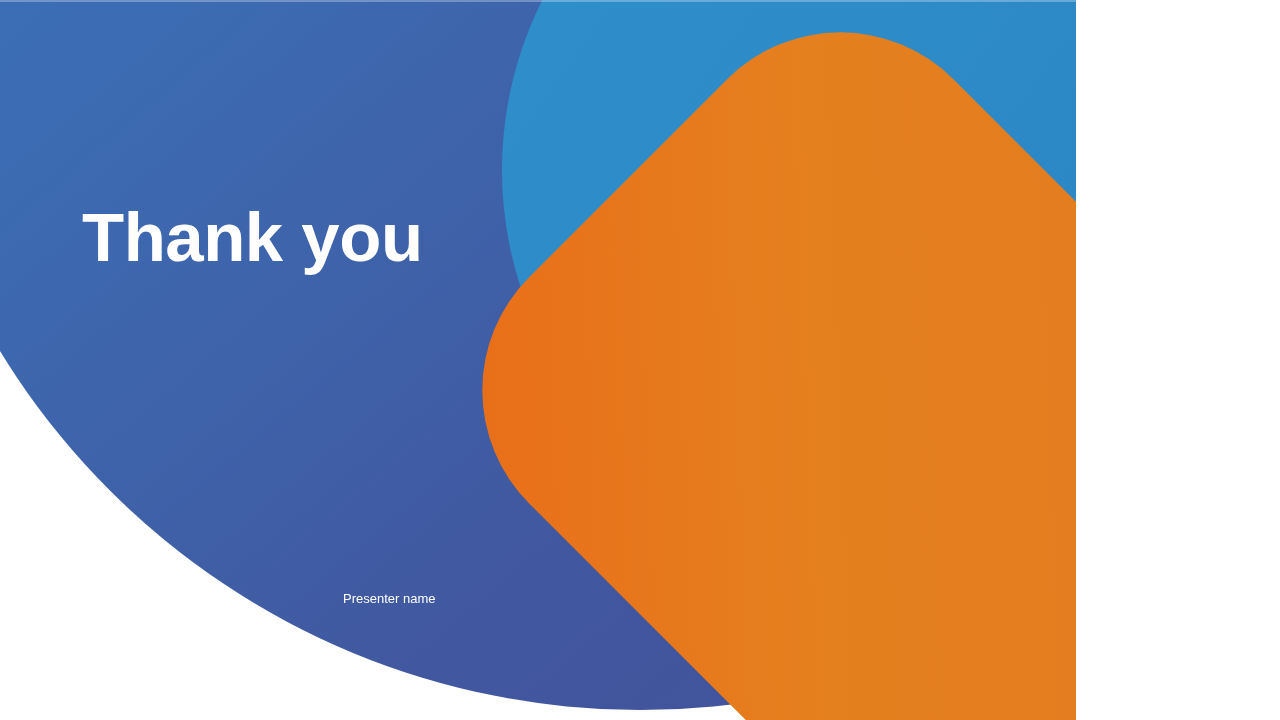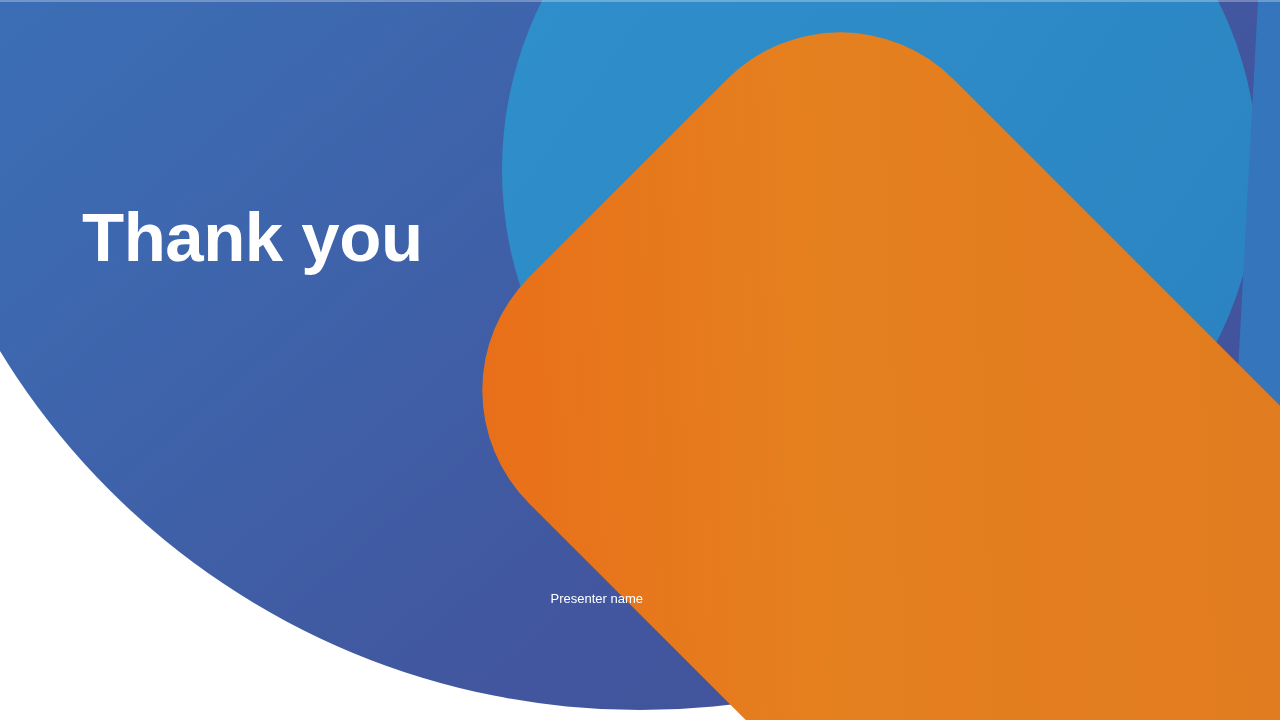--- a/index.html
+++ b/index.html
@@ -2,21 +2,21 @@
 <html><head>
 <meta charset="utf-8">
 <style>
   html, body {
     margin: 0;
     padding: 0;
     background: #ffffff;
   }
   #slide {
     position: relative;
-    width: 1280px;
+    width: 1076px;
     height: 720px;
     overflow: hidden;
     background: #d946ef;
     font-family: "Liberation Sans", sans-serif;
   }
   #bg-svg {
     position: absolute;
     top: 0;
     left: 0;
     width: 1280px;
@@ -49,21 +49,21 @@
     left: 343px;
     top: 592px;
     width: 300px;
   }
   #meta .line {
     color: #ffffff;
     font-size: 13px;
     line-height: 1.0;
     white-space: nowrap;
   }
-  #meta .line.presenter { margin-bottom: 34px; text-align: right; }
+  #meta .line.presenter { margin-bottom: 34px; }
 </style>
 </head>
 <body>
 
 <div id="slide">
 
   <svg id="bg-svg" viewBox="0 0 1280 720" preserveAspectRatio="none" xmlns="http://www.w3.org/2000/svg">
     <defs>
       <linearGradient id="gradBlueTop" x1="0" y1="0" x2="1" y2="0">
         <stop offset="0%" stop-color="#3575BC"></stop>

